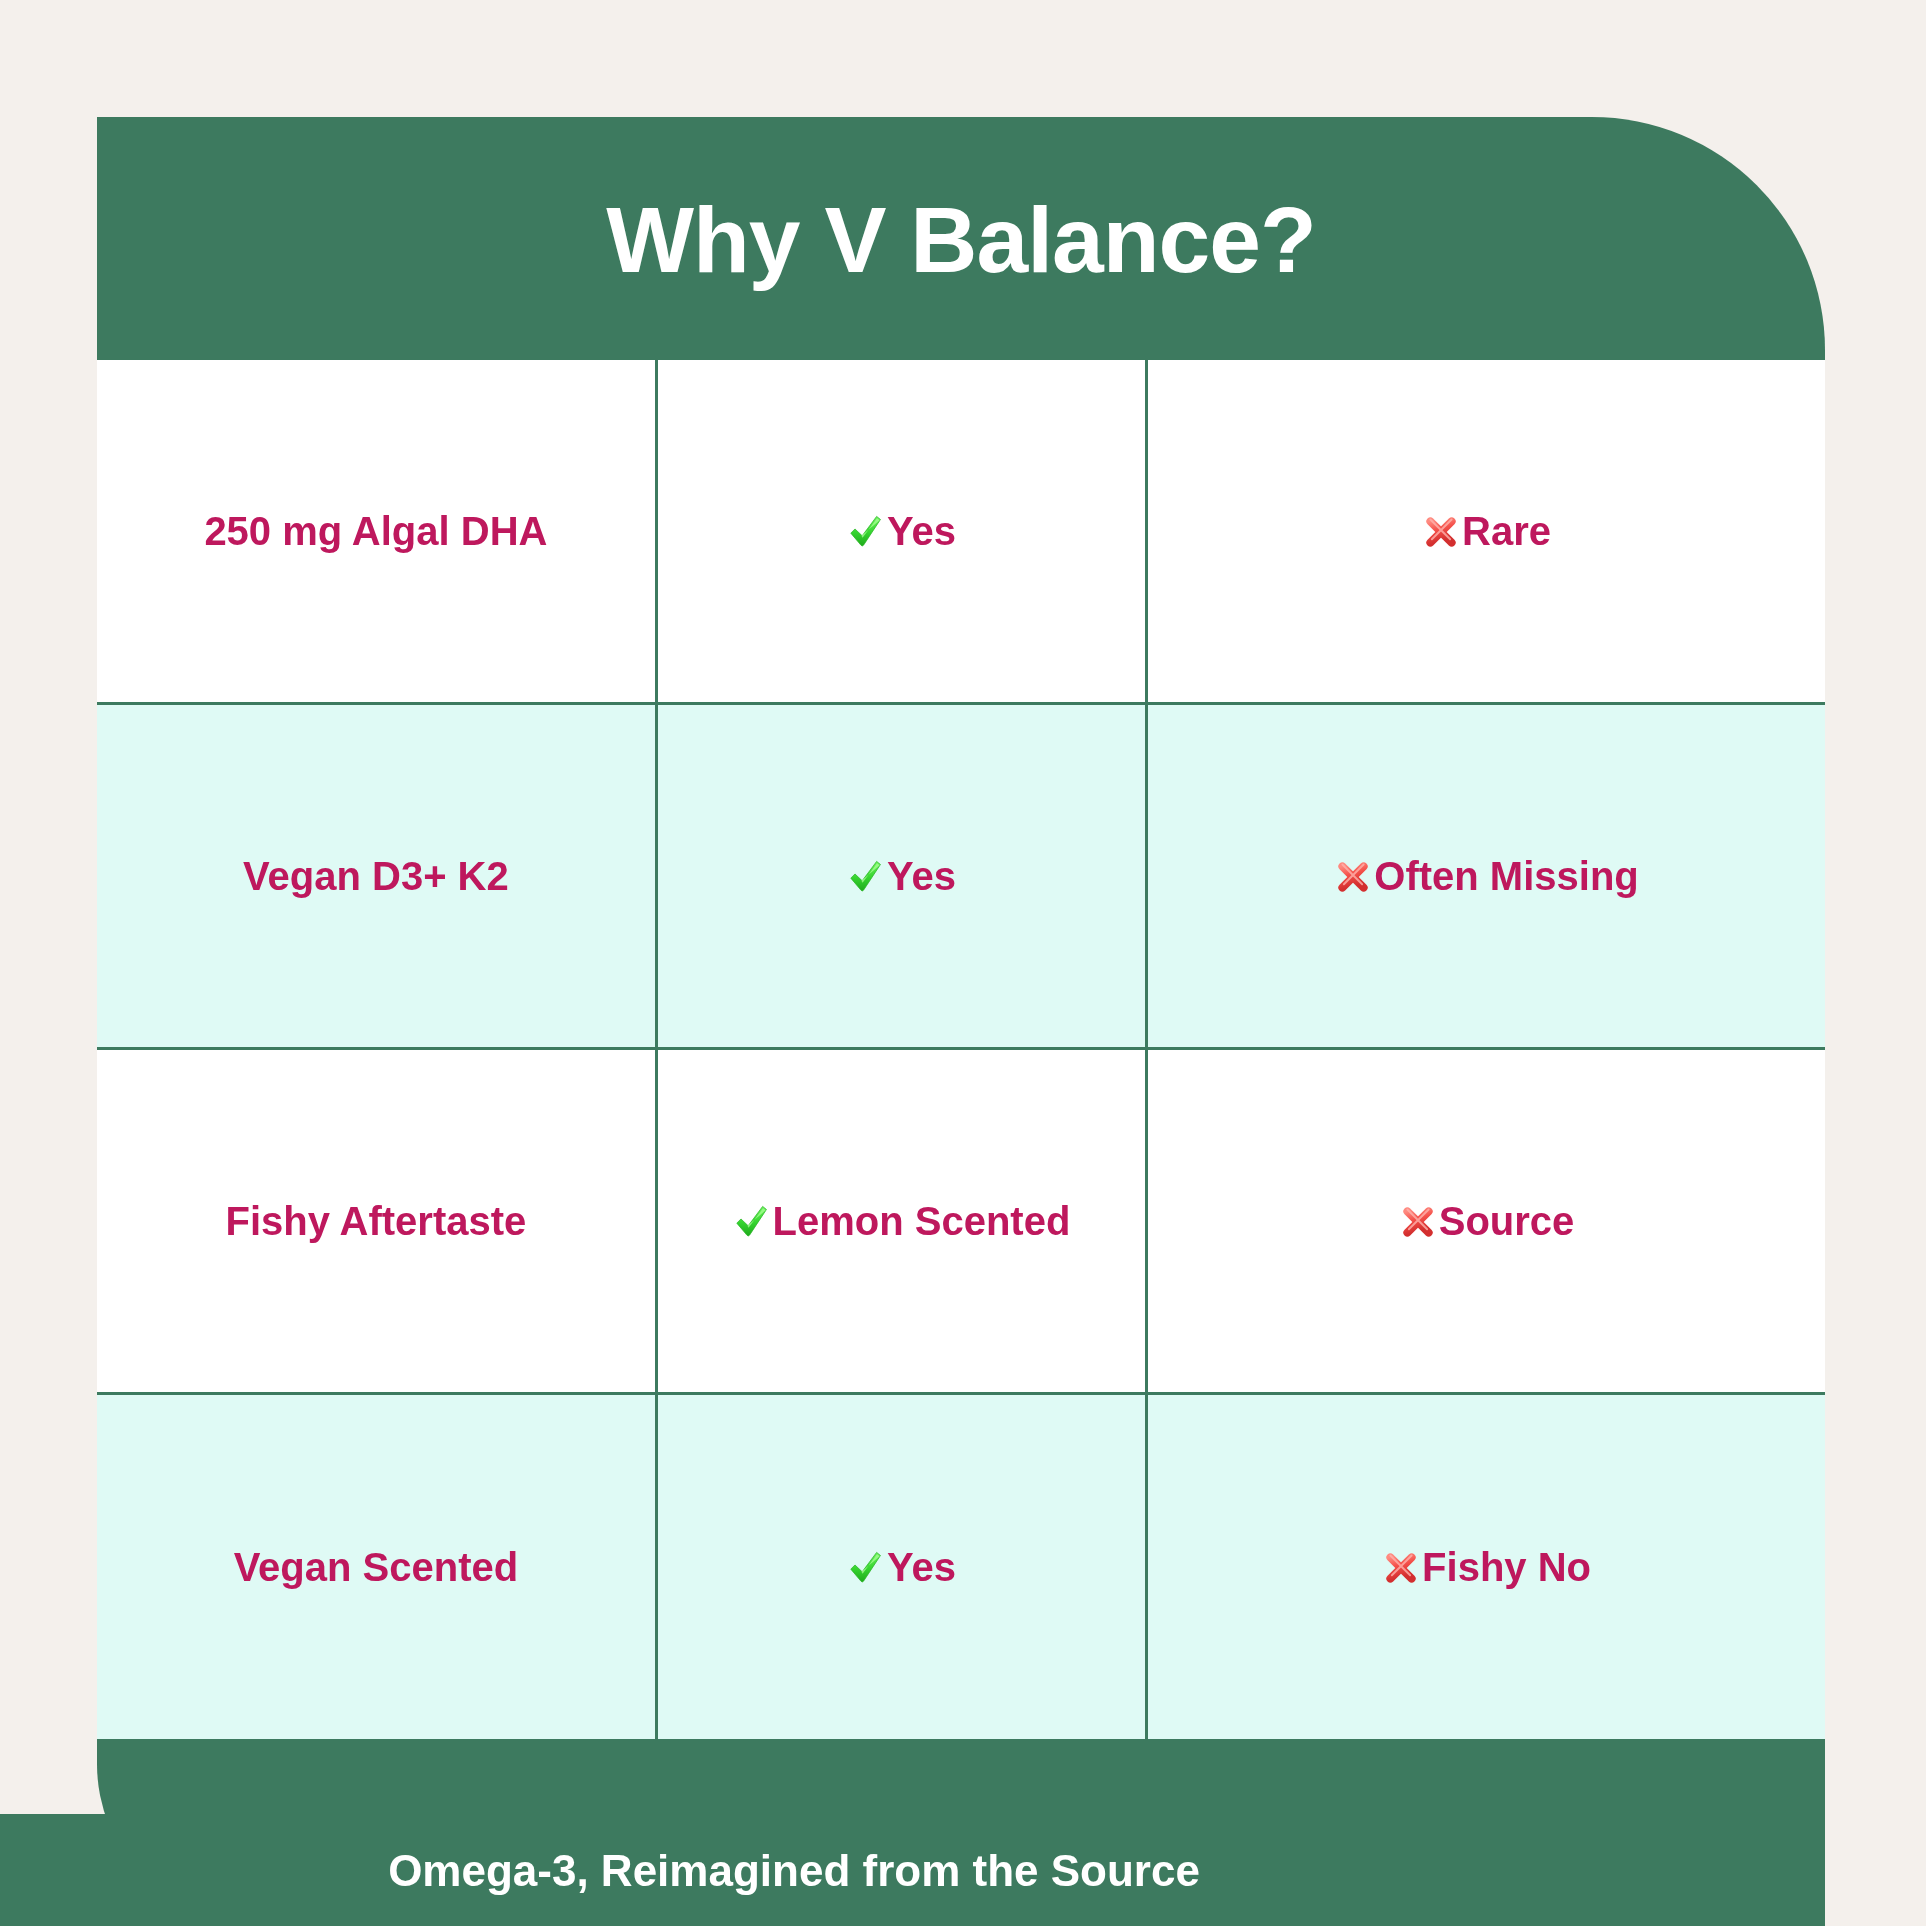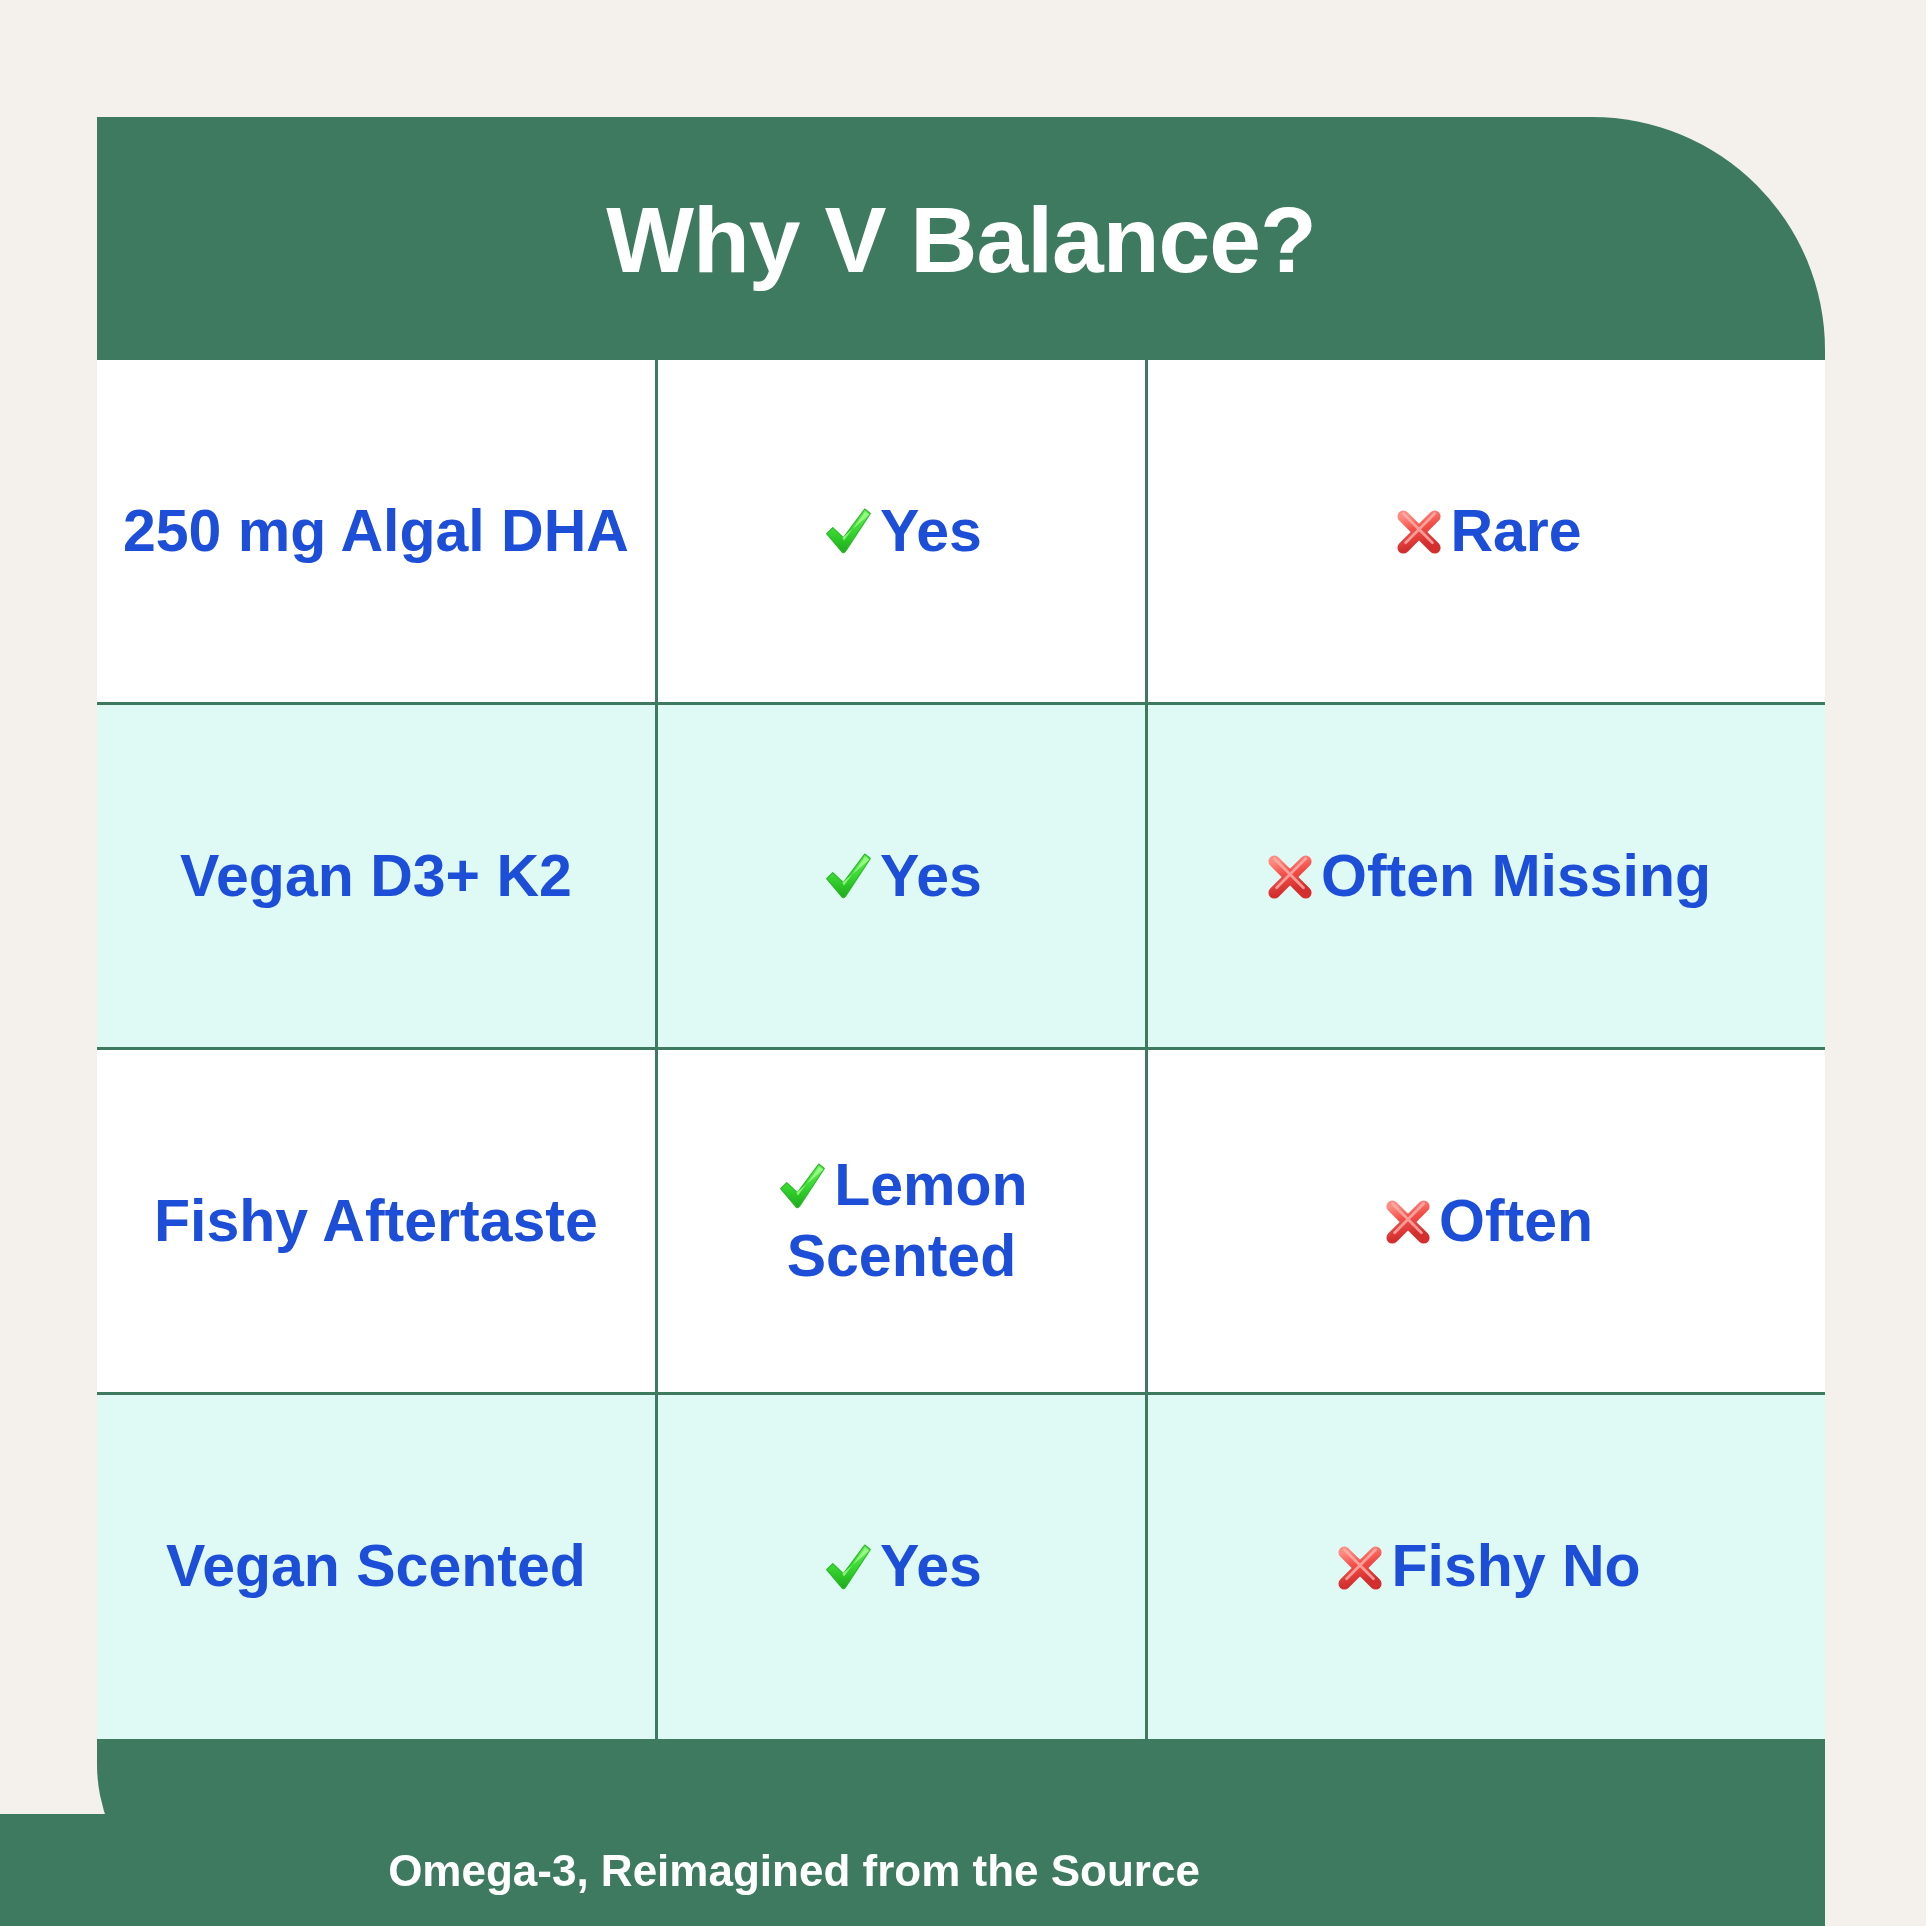--- a/index.html
+++ b/index.html
@@ -65,22 +65,22 @@
   }
   #comparison-table tr {
     height: 345px;
   }
   #comparison-table td {
     border: 3px solid #3d7a5f;
     text-align: center;
     vertical-align: middle;
     padding: 6px 18px;
     box-sizing: border-box;
-    color: #1d4ed8;
-    font-size: 59px;
+    color: #be185d;
+    font-size: 40px;
     font-weight: bold;
     line-height: 1.2;
   }
   #comparison-table td.col-feature { width: 559px; }
   #comparison-table td.col-ours    { width: 490px; }
   #comparison-table td.col-theirs  { width: 678px; }
 
   #comparison-table tr.row-white td { background: #ffffff; }
   #comparison-table tr.row-tint  td { background: #dffaf5; }
 
@@ -250,21 +250,21 @@
               </defs>
               <g stroke="url(#xg3)" stroke-width="21" stroke-linecap="round" fill="none">
                 <line x1="22" y1="22" x2="78" y2="78"></line>
                 <line x1="78" y1="22" x2="22" y2="78"></line>
               </g>
               <g stroke="#ffb3ad" stroke-width="5" stroke-linecap="round" fill="none" opacity="0.8">
                 <line x1="22" y1="17" x2="74" y2="69"></line>
                 <line x1="78" y1="17" x2="26" y2="69"></line>
               </g>
             </svg>
-          </span><span class="verdict-text">Often</span>
+          </span><span class="verdict-text">Source</span>
         </td>
       </tr>
 
       <tr class="row-tint">
         <td class="col-feature">
           <span>Vegan Scented</span>
         </td>
         <td class="col-ours">
           <span class="emoji">
             <svg viewBox="0 0 100 100" xmlns="http://www.w3.org/2000/svg">

